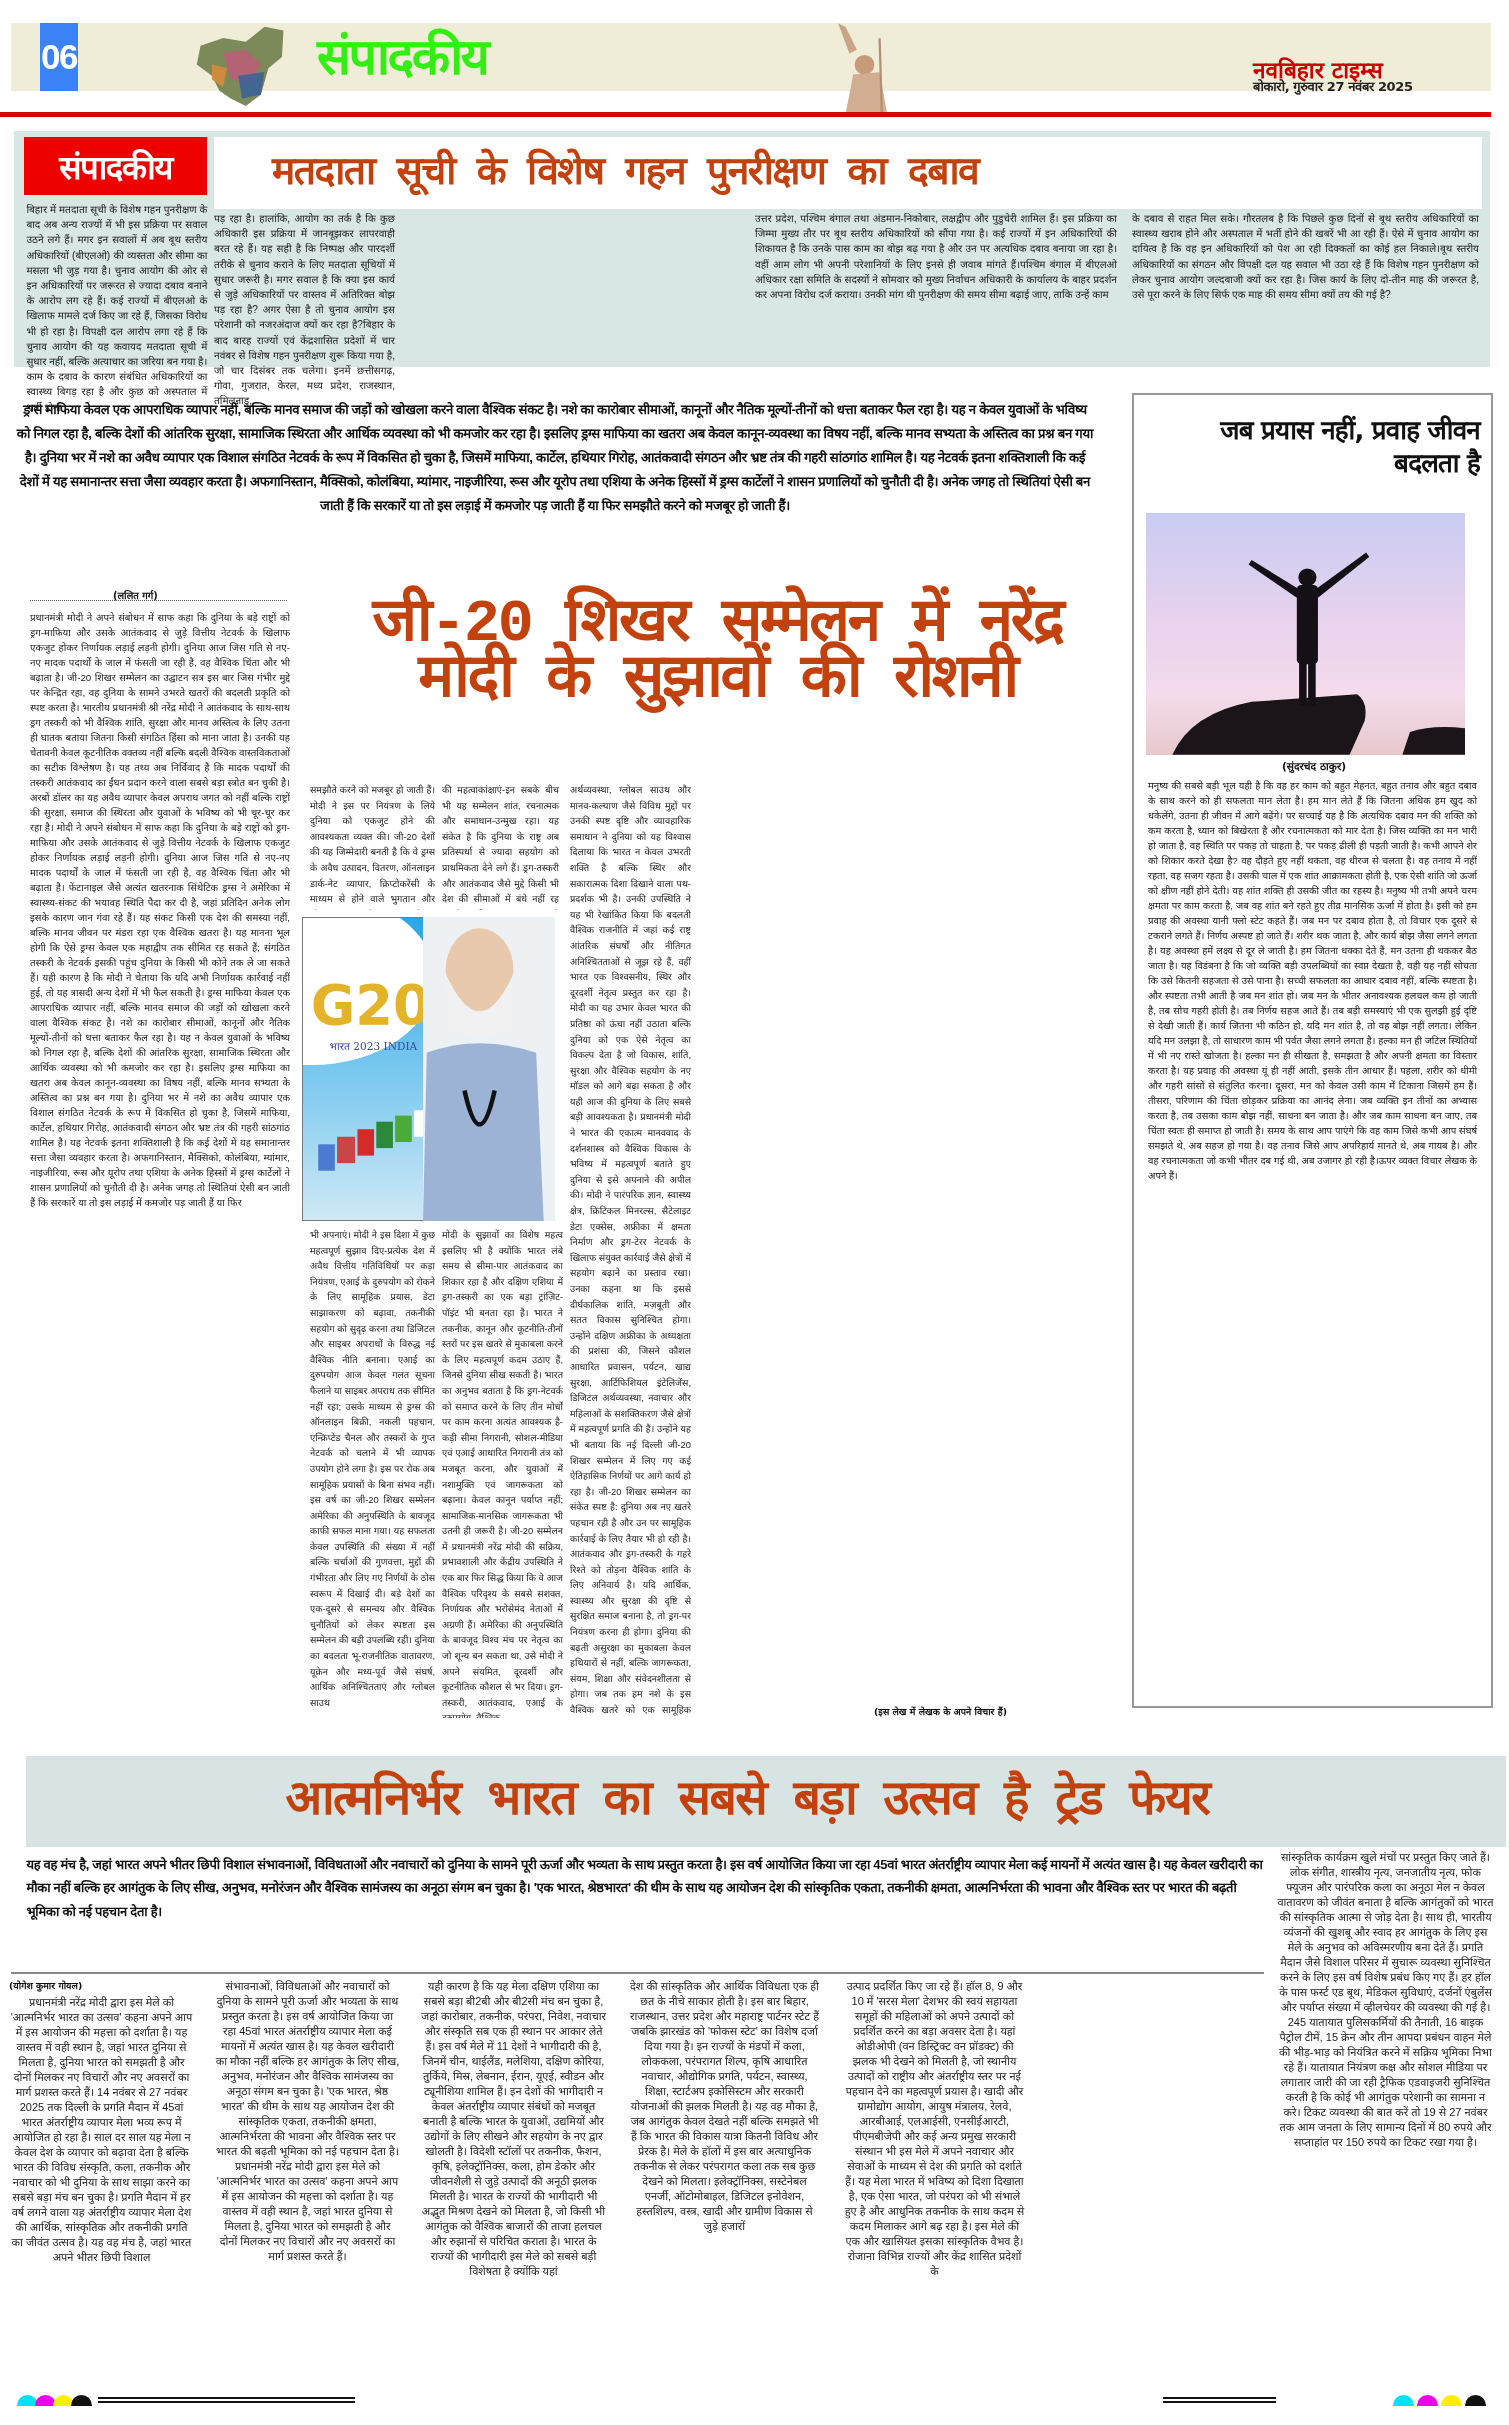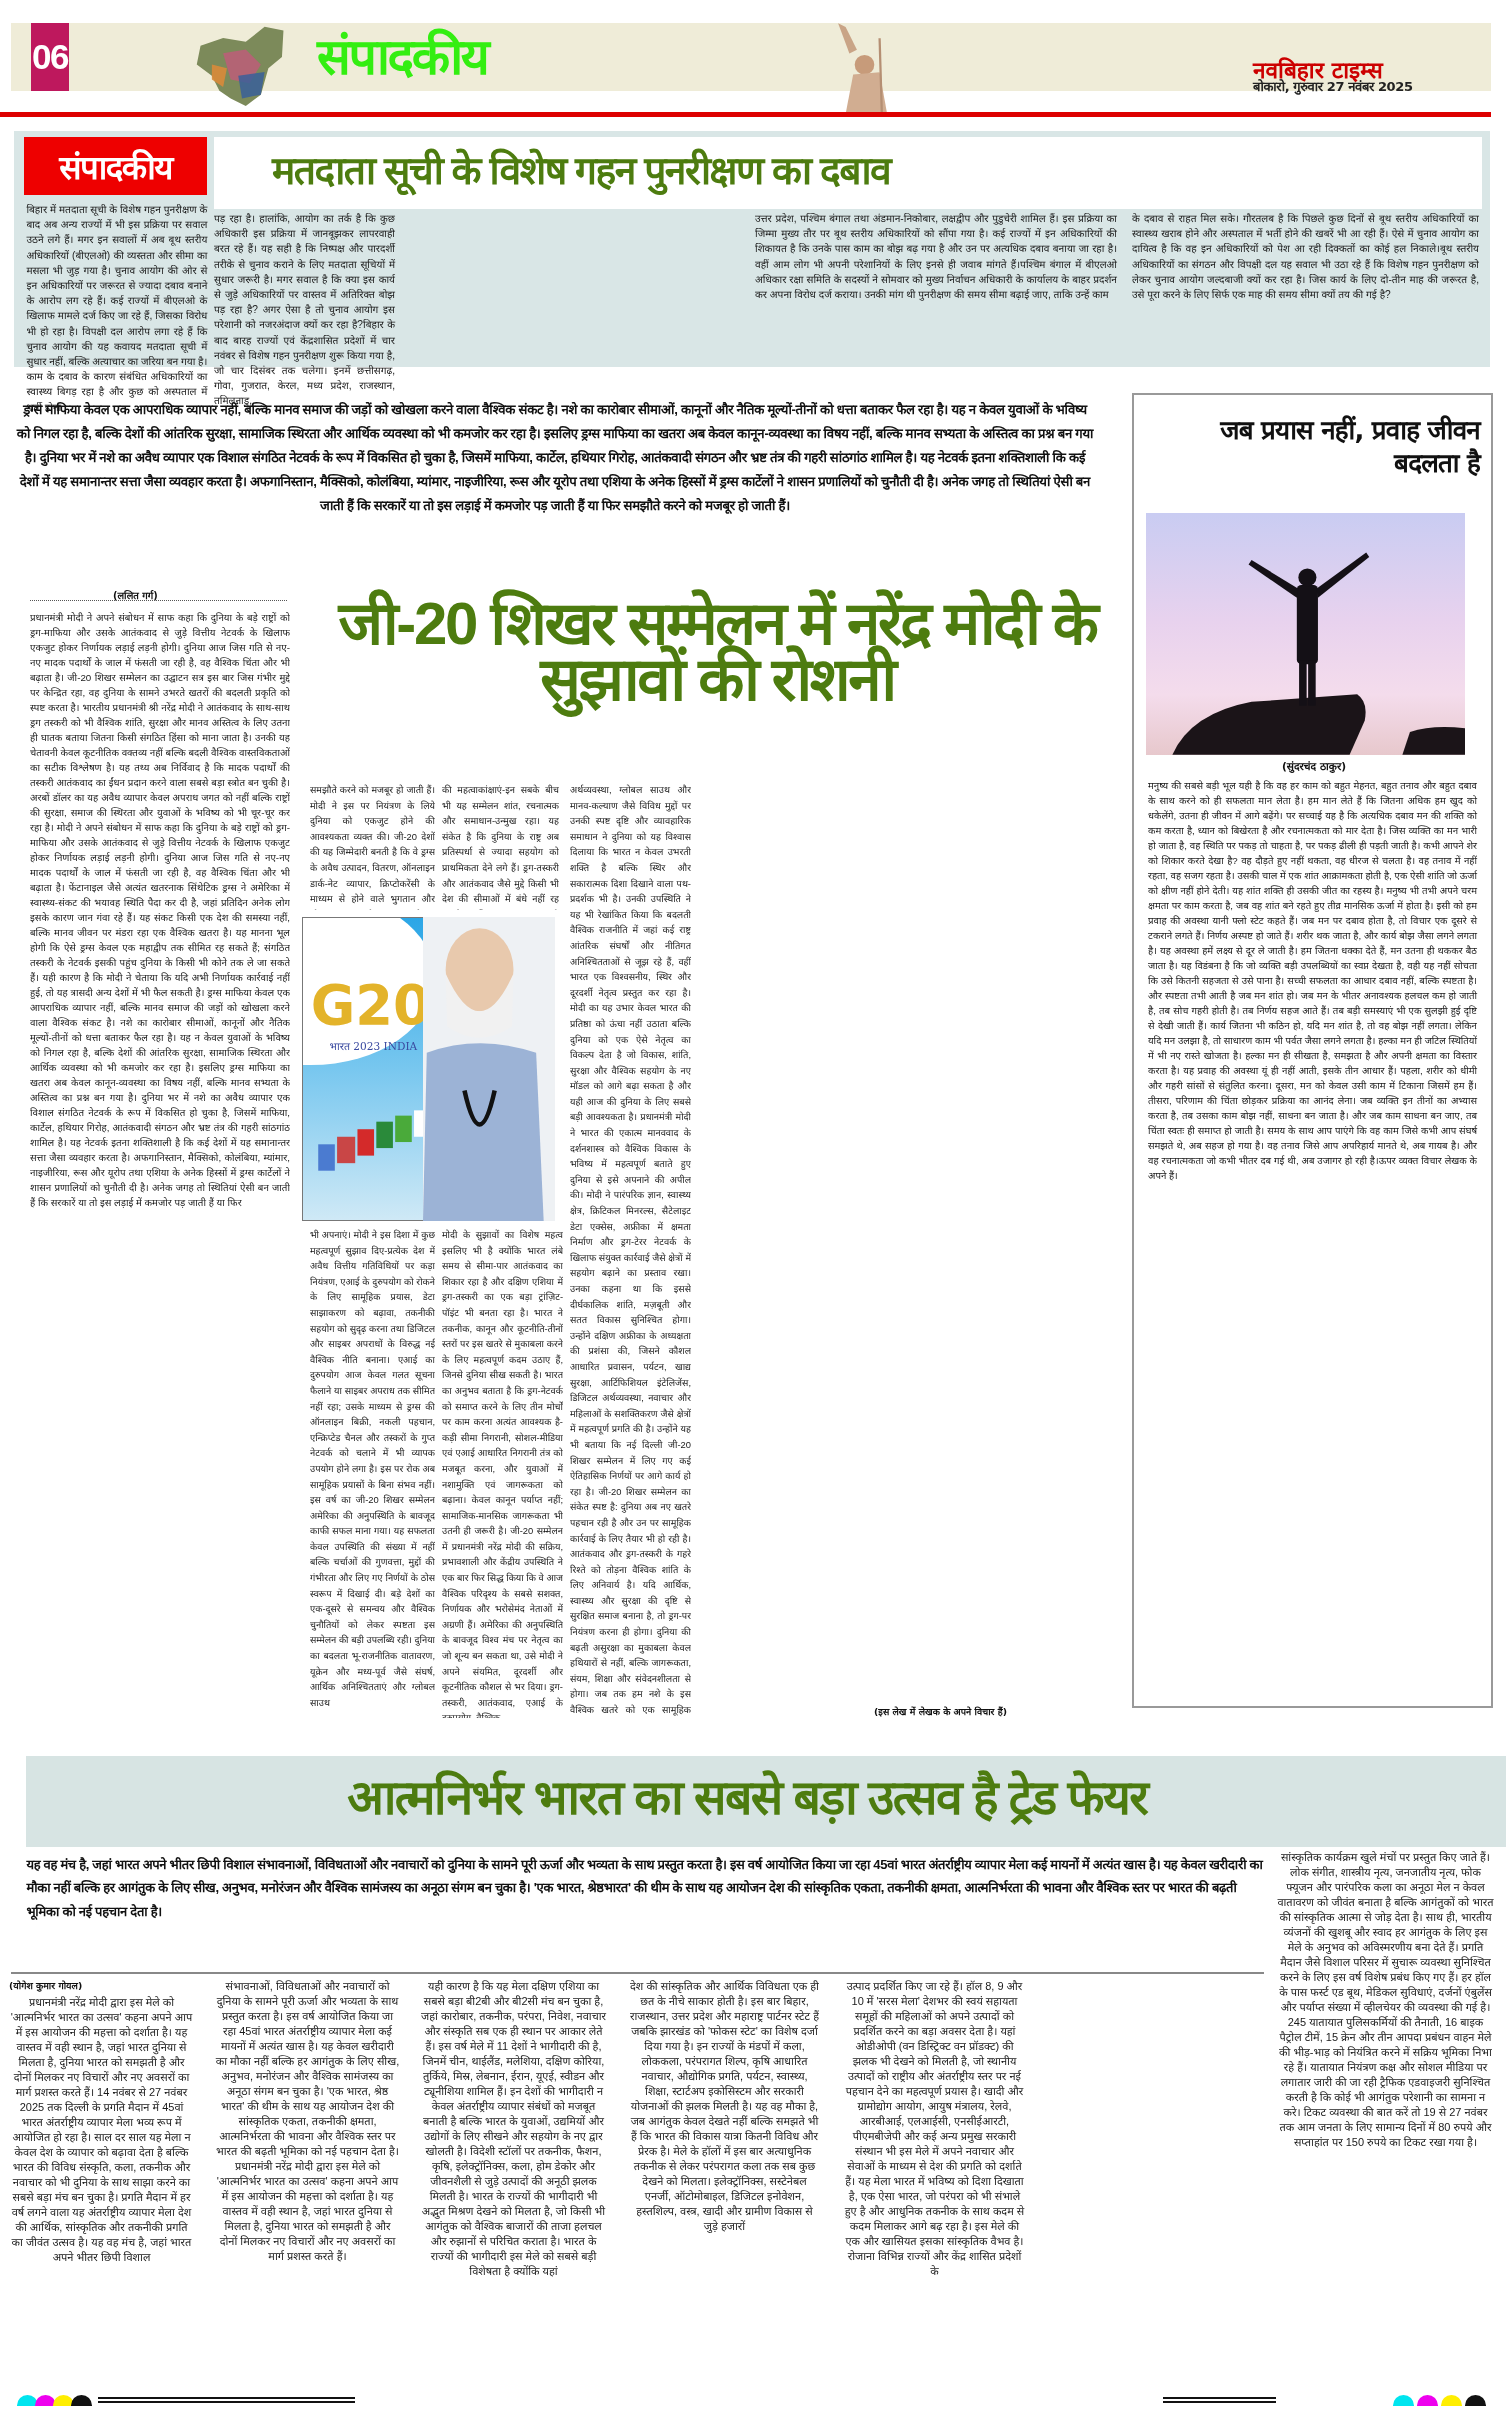--- a/index.html
+++ b/index.html
@@ -1,23 +1,23 @@
 <!DOCTYPE html>
 <html style="font-size:12px"><head>
 <meta charset="utf-8">
 <style>
   * { box-sizing: border-box; margin: 0; padding: 0; }
   body { width: 1510px; height: 2426px; background: #fff; font-family: "DejaVu Sans", sans-serif; color: #111; position: relative; overflow: hidden; }
   .abs { position: absolute; }
   .body-text { font-family: "Liberation Sans", "DejaVu Sans", sans-serif; font-size: 10.2px; line-height: 15.6px; text-align: justify; color: #1a1a1a; }
-  .headline { font-family: Liberation Sans, sans-serif; font-weight: bold; color: #4d7c0f; letter-spacing: -1.5px; }
+  .headline { font-family: Liberation Mono, monospace; font-weight: bold; color: #c2410c; letter-spacing: -1.5px; }
 
   
   #masthead { left: 11.3px; top: 22.6px; width: 1480px; height: 68px; background: #efecd8; }
-  #page-no { left: 31px; top: 22.6px; width: 38px; height: 68px; background: #be185d; color: #fff; font-size: 35px; font-weight: bold; display:flex; align-items:center; justify-content:center; font-family:"Liberation Sans", sans-serif; letter-spacing:-1.5px;}
+  #page-no { left: 40px; top: 22.6px; width: 38px; height: 68px; background: #3b82f6; color: #fff; font-size: 35px; font-weight: bold; display:flex; align-items:center; justify-content:center; font-family:"Liberation Sans", sans-serif; letter-spacing:-1.5px;}
   #map-art { left: 193px; top: 22.6px; width: 98px; height: 89px; }
   #section-title { left: 317px; top: 21px; font-size: 50px; font-weight: bold; color: #33ee11; font-family:"DejaVu Sans", sans-serif; letter-spacing:-2.3px;}
   #statue-art { left: 823px; top: 22.6px; width: 83px; height: 91px; }
   #paper-name { left: 1253px; top: 32px; font-size: 22.6px; font-weight: bold; color: #cc0000; margin-top: 22px; }
   #paper-date { left: 1253px; top: 65px; font-size: 13px; font-weight: bold; color: #222; letter-spacing:-0.4px;margin-top:12px;}
   #red-rule { left: 0; top: 112px; width: 1491px; height: 5.3px; background: #dd0000; }
 
   
   #editorial { left: 13.6px; top: 131px; width: 1476px; height: 236px; background: #d9e6e6; }
   #ed-label { left: 24px; top: 137px; width: 183px; height: 58px; background: #ee0000; color: #fff; font-size: 33px; font-weight: bold; display:flex; align-items:center; justify-content:center; letter-spacing:-1.5px;}

